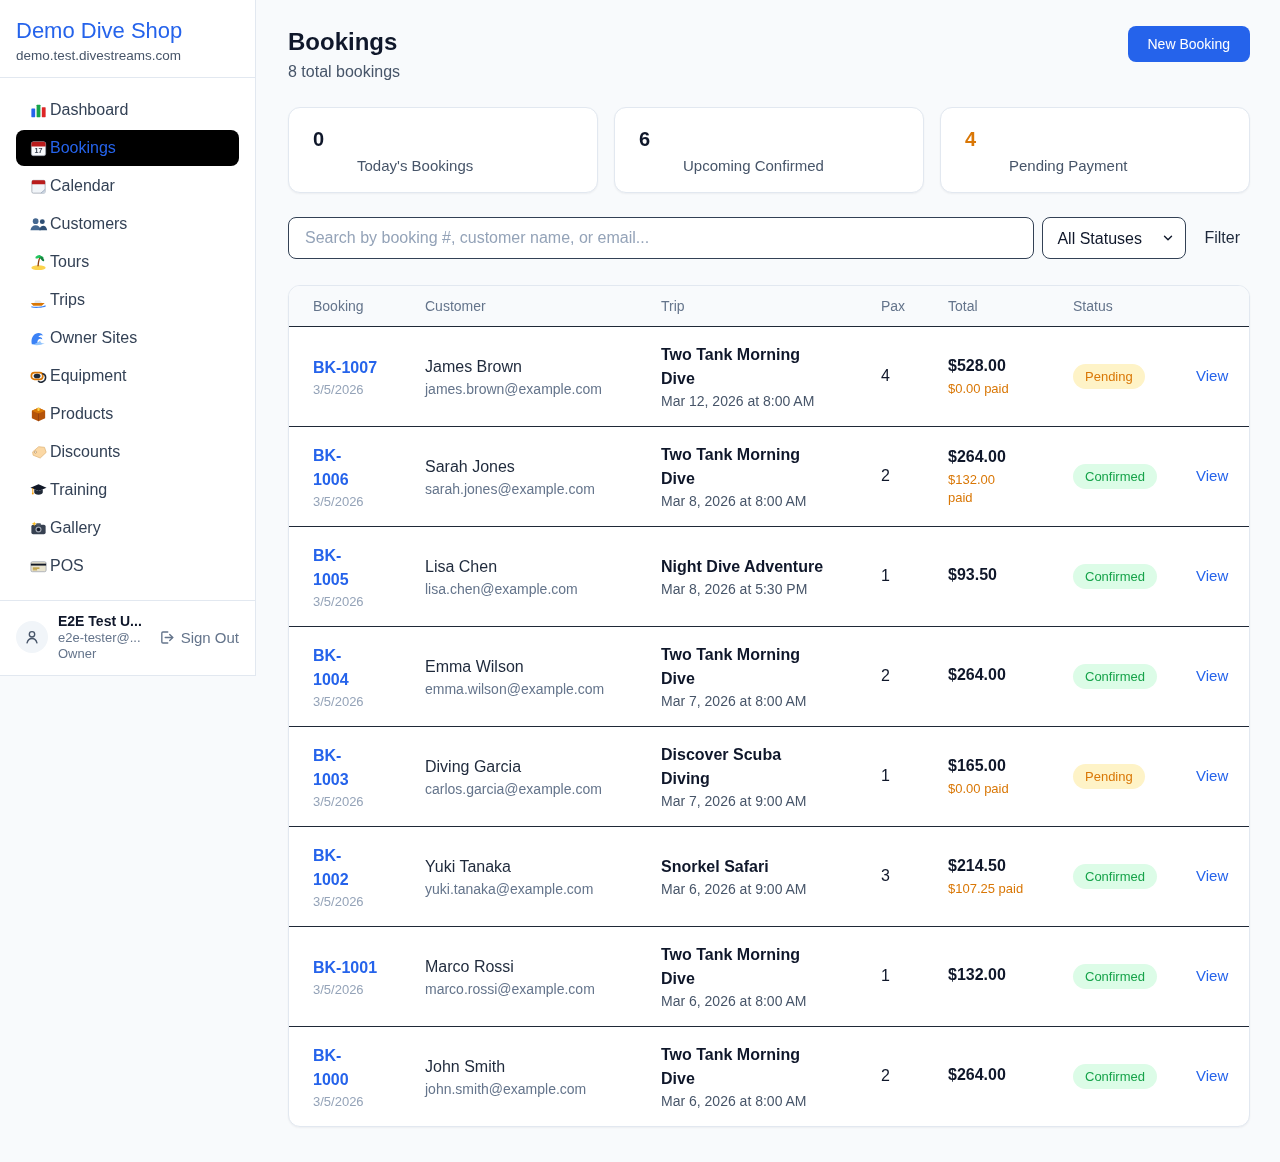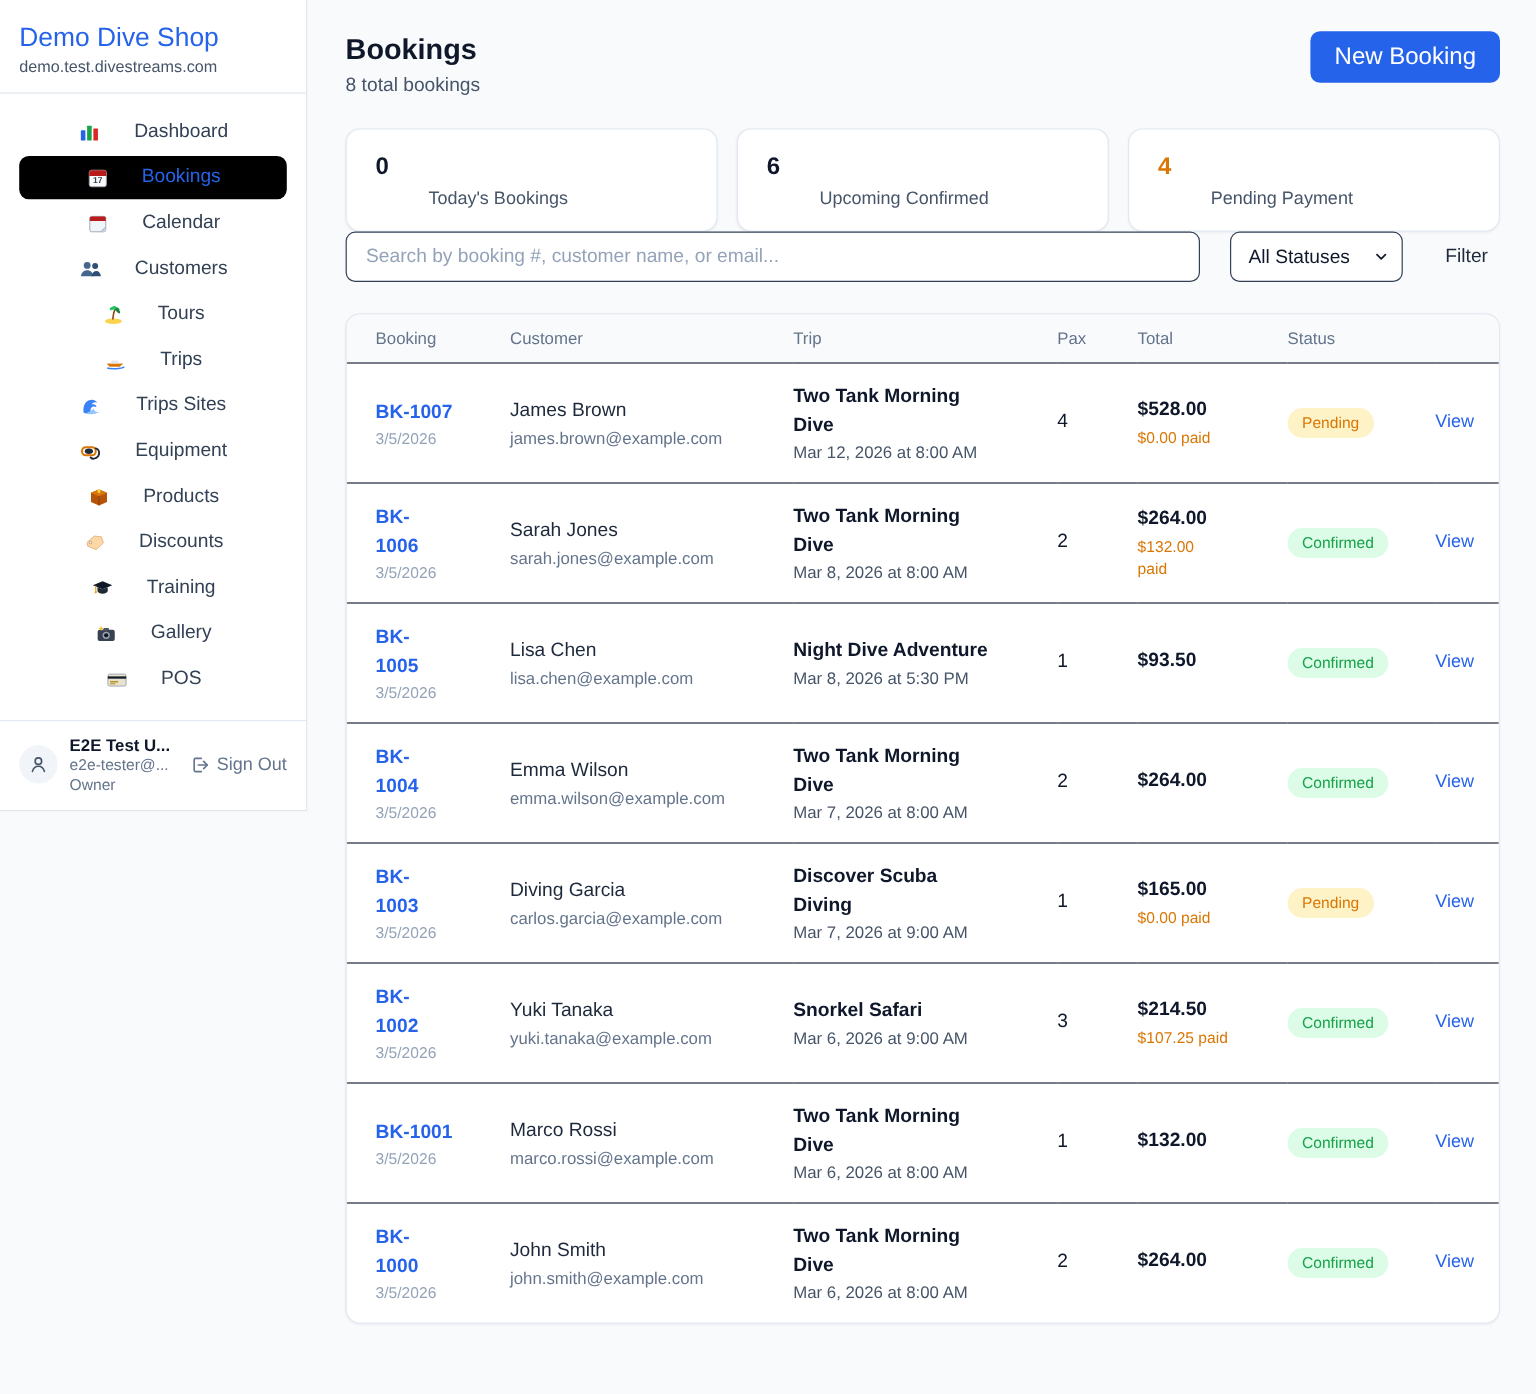--- a/index.html
+++ b/index.html
@@ -9,22 +9,22 @@
     background:#f8fafc; color:#0f172a; font-size:16px;
   }
   .app { display:flex; align-items:flex-start; width:1280px; }
 
   
   .sidebar { width:256px; background:#ffffff; border-right:1px solid #e2e8f0; border-bottom:1px solid #e2e8f0; flex-shrink:0; }
   .sidebar-header { padding:18px 16px 14px; border-bottom:1px solid #e2e8f0; }
   .shop-name { color:#2563eb; font-size:22px; font-weight:400; line-height:26px; }
   .shop-domain { color:#475569; font-size:13.5px; margin-top:4px; }
   .nav { padding:12px 0 8px; }
-  .nav-item { display:flex; align-items:center; gap:27px; margin:2px 16px; padding:8px 12px;
-    border-radius:8px; color:#334155; font-size:16px; cursor:pointer; text-decoration:none;justify-content:center; }
+  .nav-item { display:flex; align-items:center; gap:2px; margin:2px 16px; padding:8px 12px;
+    border-radius:8px; color:#334155; font-size:16px; cursor:pointer; text-decoration:none; }
   .nav-item.active { background:#000000; color:#2563eb; font-weight:500; }
   .nav-icon { width:20px; height:20px; display:inline-flex; align-items:center; justify-content:center; flex-shrink:0; }
   .nav-icon svg { width:19px; height:19px; }
 
   .sidebar-footer { border-top:1px solid #e2e8f0; margin-top:6px; padding:12px 16px 14px;
     display:flex; align-items:center; gap:10px; }
   .avatar { width:32px; height:32px; border-radius:50%; background:#f1f5f9;
     display:flex; align-items:center; justify-content:center; flex-shrink:0; }
   .user-info { flex:1; min-width:0; }
   .user-name { font-size:14px; font-weight:700; color:#0f172a; white-space:nowrap; }
@@ -32,30 +32,30 @@
   .user-role { font-size:13px; color:#64748b; margin-top:1px; }
   .signout-btn { display:flex; align-items:center; gap:6px; background:none; border:none;
     color:#64748b; font-size:15px; font-family:Liberation Sans, sans-serif; cursor:pointer; white-space:nowrap; }
 
   
   .main { flex:1; padding:26px 32px 30px; }
   .page-header { display:flex; justify-content:space-between; align-items:flex-start; }
   .page-title { font-size:24px; font-weight:700; color:#0f172a; line-height:32px; }
   .page-subtitle { font-size:16px; color:#475569; margin-top:5px; }
   .primary-btn { background:#2563eb; color:#ffffff; border:none; border-radius:8px;
-    font-size:20px; font-weight:500; font-family:inherit; padding:10px 20px; cursor:pointer; }
+    font-size:14px; font-weight:500; font-family:inherit; padding:10px 20px; cursor:pointer; }
 
   .stats { display:grid; grid-template-columns:repeat(3,1fr); gap:16px; margin-top:26px; }
   .stat-card { background:#ffffff; border:1px solid #e2e8f0; border-radius:12px;
     padding:17px 24px 18px; box-shadow:0 1px 2px rgba(15,23,42,.05); }
   .stat-value { font-size:20px; font-weight:700; color:#0f172a; line-height:28px; }
   .stat-value.amber { color:#d97706; }
   .stat-label { font-size:15px; color:#475569; margin-top:4px;margin-left:44px; }
 
-  .filter-row { display:flex; align-items:center; gap:25px; }
+  .filter-row { display:flex; align-items:center; gap:8px; margin-top:24px; }
   .search-input { flex:1; height:42px; border:1px solid #334155; border-radius:8px;
     padding:0 16px; font-size:16px; font-family:inherit; color:#0f172a; background:#ffffff; outline:none; }
   .search-input::placeholder { color:#94a3b8; }
   .select-wrap { position:relative; }
   .status-select { appearance:none; -webkit-appearance:none; height:42px; min-width:144px;
     border:1px solid #334155; border-radius:8px; background:#ffffff; font-size:16px;
     font-family:inherit; color:#0f172a; padding:0 36px 0 14px; cursor:pointer; outline:none; }
   .select-chevron { position:absolute; right:11px; top:14px; pointer-events:none; }
   .filter-btn { background:none; border:none; font-size:16px; color:#1e293b;
     font-family:inherit; cursor:pointer; padding:6px 10px; }
@@ -162,21 +162,21 @@
         </span>
         <span>Trips</span>
       </a>
       <a class="nav-item">
         <span class="nav-icon">
           <svg viewBox="0 0 20 20">
               <path d="M3 16c-1-4 0-9 4-11 3.5-1.8 7 0 8 2-2-.8-4.5-.3-5 1.5 2.5-.5 4 .8 4 2.5-1.5-1-3.5-.8-4.5.5-1 1.2-.8 3 .5 4.5z" fill="#3b82f6"></path>
               <path d="M3.5 16.5c4 .8 9 .8 13-1.5-3 .5-5-1-4.5-3-2 2-5.5 3.5-8.5 4.5z" fill="#93c5fd"></path>
             </svg>
         </span>
-        <span>Trips Sites</span>
+        <span>Owner Sites</span>
       </a>
       <a class="nav-item">
         <span class="nav-icon">
           <svg viewBox="0 0 20 20">
               <rect x="2.5" y="6" width="12" height="7" rx="3.2" fill="none" stroke="#d97706" stroke-width="1.8"></rect>
               <ellipse cx="8.5" cy="9.5" rx="3.6" ry="2.4" fill="#1f2937"></ellipse>
               <path d="M14.5 7c2 .5 3 2 3 4s-1 3.5-3 4.5c-1.5.8-3.5.5-4.5-.5" fill="none" stroke="#1f2937" stroke-width="1.6" stroke-linecap="round"></path>
             </svg>
         </span>
         <span>Equipment</span>

